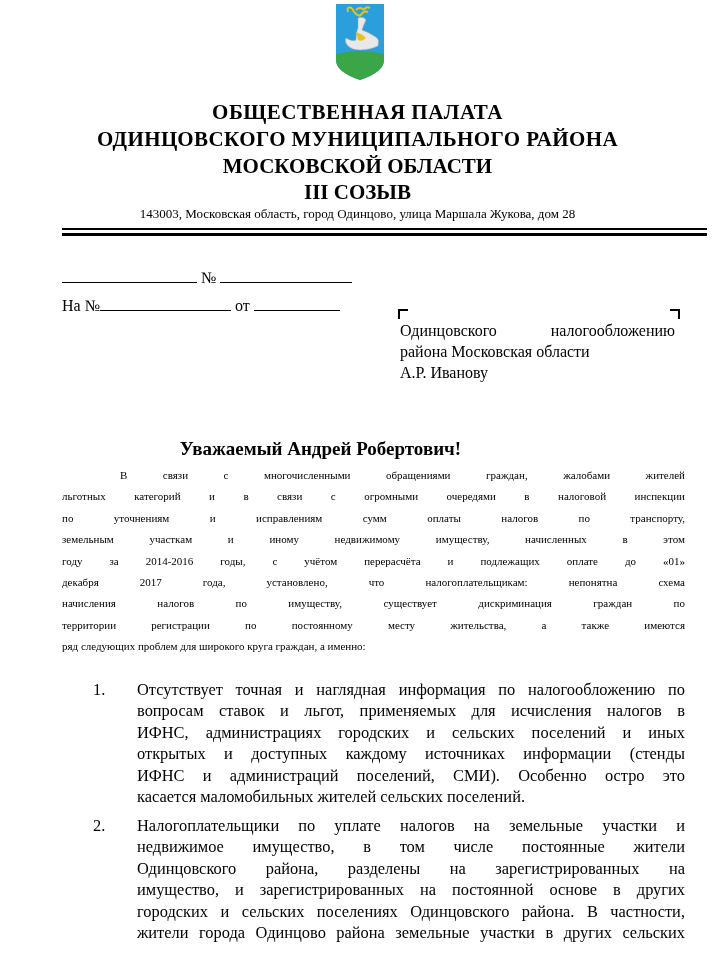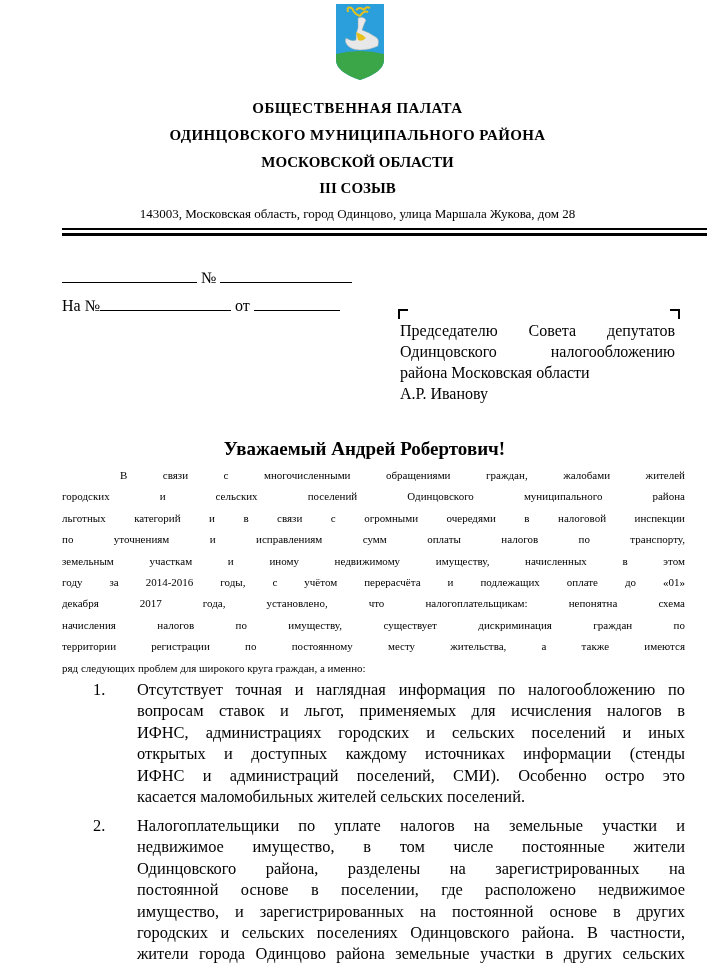--- a/index.html
+++ b/index.html
@@ -1,35 +1,35 @@
 <!DOCTYPE html>
 <html><head>
 <meta charset="utf-8">
 <style>
   html, body { margin:0; padding:0; background:#ffffff; }
   body { width:715px; height:978px; overflow:hidden; position:relative;
          font-family:"Liberation Serif", serif; color:#000; }
   .emblem { position:absolute; left:334px; top:2px; width:52px; height:80px; }
-  .header { position:absolute; left:0; width:715px; text-align:center; font-weight:bold; font-size:15px; }
+  .header { position:absolute; left:0; width:715px; text-align:center; font-weight:bold; font-size:21px; }
   .h1 { top:100px; letter-spacing:0.5px; }
   .h2 { top:127px; letter-spacing:0.4px; }
   .h3 { top:154px; }
   .h4 { top:180px; }
   .address { position:absolute; left:0; width:715px; top:206px; text-align:center; font-size:13px; }
   .rule-thin { position:absolute; left:62px; width:645px; top:228px; height:1.5px; background:#000; }
   .rule-thick { position:absolute; left:62px; width:645px; top:233px; height:3px; background:#000; }
   .ref-line { position:absolute; font-size:16px; }
   .u { display:inline-block; border-bottom:1px solid #000; height:14px; vertical-align:baseline; }
   .addressee { position:absolute; left:400px; top:320px; width:275px; font-size:16px; line-height:21px; }
   .addressee .l { display:block; text-align:justify; text-align-last:justify; }
   .addressee .l.last { text-align-last:left; }
   .corner { position:absolute; width:8px; height:8px; border-color:#000; border-style:solid; }
   .corner.tl { left:398px; top:309px; border-width:2px 0 0 2px; }
   .corner.tr { left:670px; top:309px; border-width:2px 2px 0 0; }
-  .salutation { position:absolute; left:0; width:641px; top:438px; text-align:center; font-weight:bold; font-size:19px;margin-left:44px; }
+  .salutation { position:absolute; left:0; width:641px; top:438px; text-align:center; font-weight:bold; font-size:19px; }
   .body { position:absolute; left:62px; width:623px; top:465px; font-size:11px; line-height:21.4px; }
   .line { display:block; text-align:justify; text-align-last:justify; white-space:nowrap; }
   .line.last { text-align-last:left; }
   .p-first { text-indent:58px; }
   .list { position:absolute; left:93px; width:592px; font-size:16.4px; line-height:21.4px; }
   .list .num { position:absolute; left:0; }
   .list .txt { margin-left:44px; }
   .item1 { top:679px; }
   .item2 { top:815px; }
 </style>
@@ -60,31 +60,29 @@
 </div>
 <div class="ref-line" style="left:62px; top:296px;">
   <span>На №</span><span class="u" style="width:131px;"></span>
   <span>от</span>
   <span class="u" style="width:86px;"></span>
 </div>
 
 <div class="corner tl"></div>
 <div class="corner tr"></div>
 <div class="addressee">
-  <span class="l">Председателю  Совета  депутатов</span>
   <span class="l">Одинцовского     налогообложению</span>
   <span class="l last">района Московская области</span>
   <span class="l last">А.Р. Иванову</span>
 </div>
 
 <div class="salutation">Уважаемый  Андрей  Робертович!</div>
 
 <div class="body">
   <span class="line p-first">В связи с многочисленными обращениями граждан, жалобами жителей</span>
-  <span class="line">городских и сельских поселений Одинцовского муниципального района</span>
   <span class="line">льготных категорий и в связи с огромными очередями в налоговой инспекции</span>
   <span class="line">по уточнениям и исправлениям сумм оплаты налогов по транспорту,</span>
   <span class="line">земельным участкам и иному недвижимому имуществу, начисленных в этом</span>
   <span class="line">году за 2014-2016  годы, с учётом перерасчёта и подлежащих оплате до «01»</span>
   <span class="line">декабря 2017 года, установлено, что налогоплательщикам: непонятна схема</span>
   <span class="line">начисления налогов по имуществу, существует дискриминация граждан по</span>
   <span class="line">территории регистрации по постоянному месту жительства, а также имеются</span>
   <span class="line last">ряд следующих проблем для широкого круга граждан, а именно:</span>
 </div>
 
@@ -99,18 +97,17 @@
     <span class="line last">касается маломобильных жителей сельских поселений.</span>
   </div>
 </div>
 
 <div class="list item2">
   <span class="num">2.</span>
   <div class="txt">
     <span class="line">Налогоплательщики по уплате налогов на земельные участки и</span>
     <span class="line">недвижимое имущество, в том числе постоянные жители</span>
     <span class="line">Одинцовского района, разделены на зарегистрированных на</span>
-    <span class="line">постоянной основе в поселении, где расположено недвижимое</span>
     <span class="line">имущество, и зарегистрированных на постоянной основе в других</span>
     <span class="line">городских и сельских поселениях Одинцовского района. В частности,</span>
     <span class="line">жители города Одинцово района земельные участки в других сельских</span>
   </div>
 </div>
 
 </body></html>

